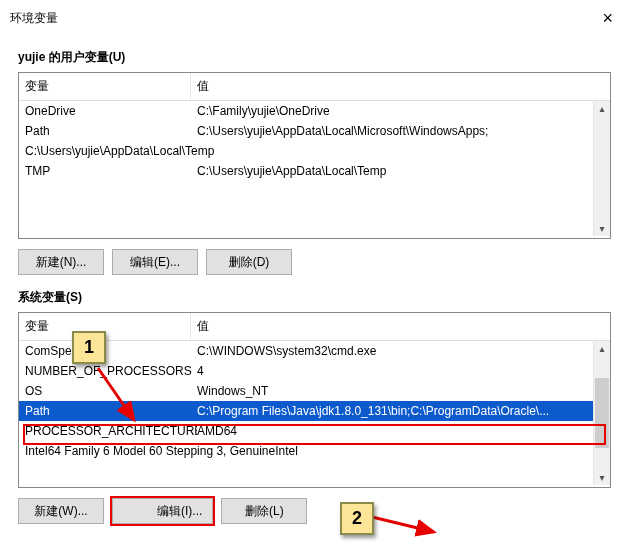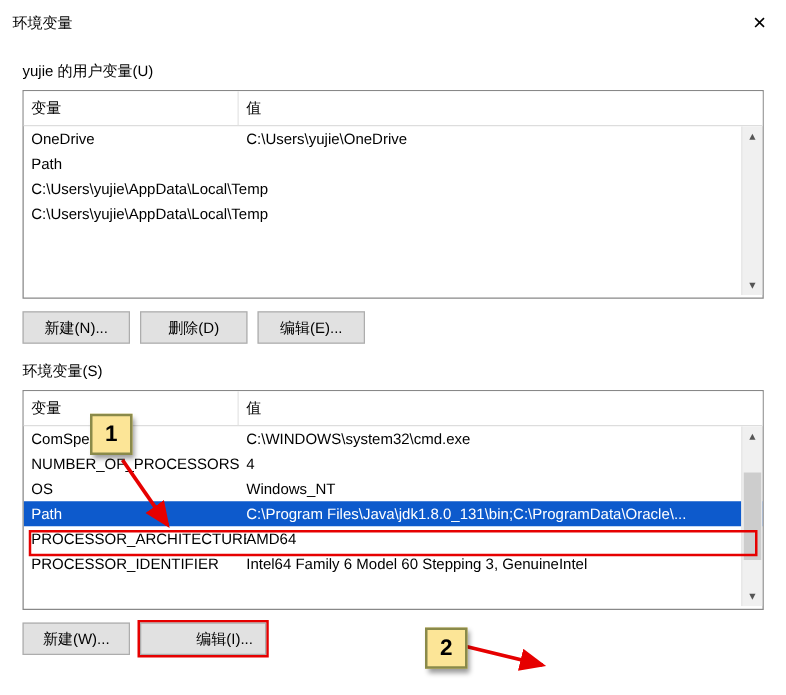--- a/index.html
+++ b/index.html
@@ -1,21 +1,21 @@
 <!DOCTYPE html>
 <html><head>
   <meta charset="utf-8">
   <style>
     * { box-sizing: border-box; margin: 0; padding: 0; }
     body { font-family: "Microsoft YaHei", "Segoe UI", Tahoma, sans-serif; font-size: 12px; background: #fff; width: 629px; height: 556px; overflow: hidden; position: relative; }
     .titlebar { display: flex; justify-content: space-between; align-items: center; padding: 8px 10px; }
     .title { font-size: 12px; color: #000; }
     .close-btn { font-size: 18px; font-weight: 300; color: #000; cursor: pointer; padding: 0 6px; }
     .content { padding: 6px 18px; }
-    .section-label { font-size: 12px; color: #000; margin: 6px 0 6px 0; }
+    .section-label { font-size: 12px; color: #000; margin: 6px 0 6px 0; font-weight: bold; }
     .panel { border: 1px solid #888; background: #fff; position: relative; }
     .user-panel { height: 167px; }
     .sys-panel { height: 176px; }
     .panel-inner { height: calc(100% - 2px); display: flex; flex-direction: column; }
     .table-head { display: flex; background: #fff; border-bottom: 1px solid #ddd; }
     .table-head .th { padding: 5px 6px; font-size: 12px; }
     .th-var { width: 172px; border-right: 1px solid #e5e5e5; }
     .th-val { flex: 1; }
     .th-scroll { width: 17px; }
     .table-body { flex: 1; overflow: hidden; position: relative; }
@@ -51,46 +51,48 @@
   <div class="panel user-panel">
     <div class="panel-inner">
       <div class="table-head">
         <div class="th th-var">变量</div>
         <div class="th th-val">值</div>
         <div class="th th-scroll"></div>
       </div>
       <div class="table-body">
         <div class="row">
           <div class="cell-var">OneDrive</div>
-          <div class="cell-val">C:\Users\yujie\OneDrive</div>
+          <div class="cell-val">C:\Family\yujie\OneDrive</div>
         </div>
         <div class="row">
           <div class="cell-var">Path</div>
+          <div class="cell-val">C:\Users\yujie\AppData\Local\Microsoft\WindowsApps;</div>
         </div>
         <div class="row">
           <div class="cell-val">C:\Users\yujie\AppData\Local\Temp</div>
         </div>
         <div class="row">
+          <div class="cell-var">TMP</div>
           <div class="cell-val">C:\Users\yujie\AppData\Local\Temp</div>
         </div>
         <div class="scrollbar">
           <span class="arrow">▴</span>
           <span class="arrow">▾</span>
         </div>
       </div>
     </div>
   </div>
 
   <div class="button-row">
     <button class="btn">新建(N)...</button>
+    <button class="btn">编辑(E)...</button>
     <button class="btn">删除(D)</button>
-    <button class="btn">编辑(E)...</button>
   </div>
 
-  <div class="section-label">环境变量(S)</div>
+  <div class="section-label">系统变量(S)</div>
   <div class="panel sys-panel">
     <div class="panel-inner">
       <div class="table-head">
         <div class="th th-var">变量</div>
         <div class="th th-val">值</div>
         <div class="th th-scroll"></div>
       </div>
       <div class="table-body">
         <div class="row">
           <div class="cell-var">ComSpec</div>
@@ -106,35 +108,35 @@
         </div>
         <div class="row selected">
           <div class="cell-var">Path</div>
           <div class="cell-val">C:\Program Files\Java\jdk1.8.0_131\bin;C:\ProgramData\Oracle\...</div>
         </div>
         <div class="row">
           <div class="cell-var">PROCESSOR_ARCHITECTURE</div>
           <div class="cell-val">AMD64</div>
         </div>
         <div class="row">
-          <div class="cell-var">PROCESSOR_IDENTIFIER</div>
           <div class="cell-val">Intel64 Family 6 Model 60 Stepping 3, GenuineIntel</div>
         </div>
         <div class="scrollbar">
           <span class="arrow">▴</span>
           <div class="thumb" style="max-height:70px;margin-top:0;"></div>
           <span class="arrow">▾</span>
         </div>
       </div>
     </div>
   </div>
 
   <div class="button-row">
     <button class="btn">新建(W)...</button>
     <button class="btn highlight">编辑(I)...</button>
+    <button class="btn">删除(L)</button>
   </div>
 
 </div>
 
 <div class="sys-highlight-border"></div>
 
 <div class="callout callout-1">1</div>
 <div class="callout callout-2">2</div>
 
 <svg class="arrow-svg arrow-1" viewBox="0 0 60 70">

